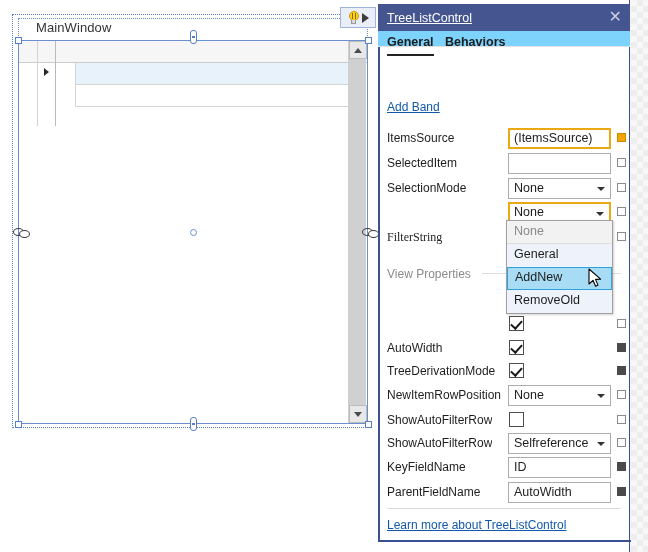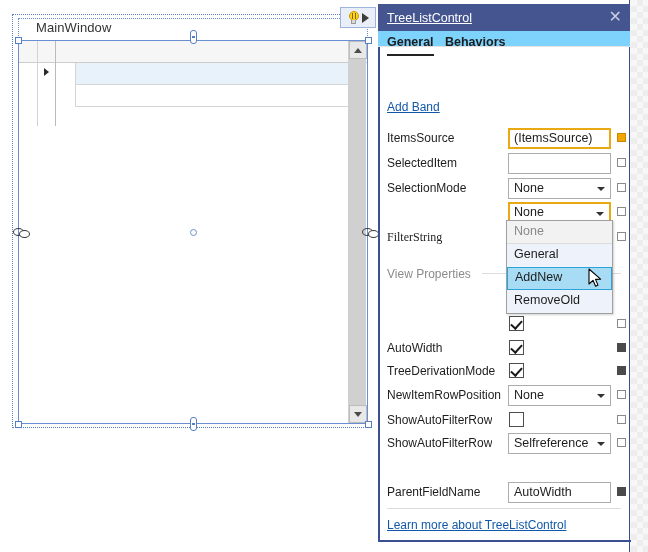--- a/index.html
+++ b/index.html
@@ -441,20 +441,27 @@
 
     <div class="prop-row" style="top:432px;">
       <div class="prop-label">ShowAutoFilterRow</div>
       <div class="prop-field">
         <span class="v">Selfreference</span>
         <span class="combo-arrow"></span>
       </div>
       <div class="marker"></div>
     </div>
 
+    <div class="prop-row" style="top:456px;">
+      <div class="prop-label">KeyFieldName</div>
+      <div class="prop-field">
+        <span class="v">ID</span>
+      </div>
+      <div class="marker filled"></div>
+    </div>
 
     <div class="prop-row" style="top:481px;">
       <div class="prop-label">ParentFieldName</div>
       <div class="prop-field">
         <span class="v">AutoWidth</span>
       </div>
       <div class="marker filled"></div>
     </div>
 
     <div class="footer-sep"></div>

